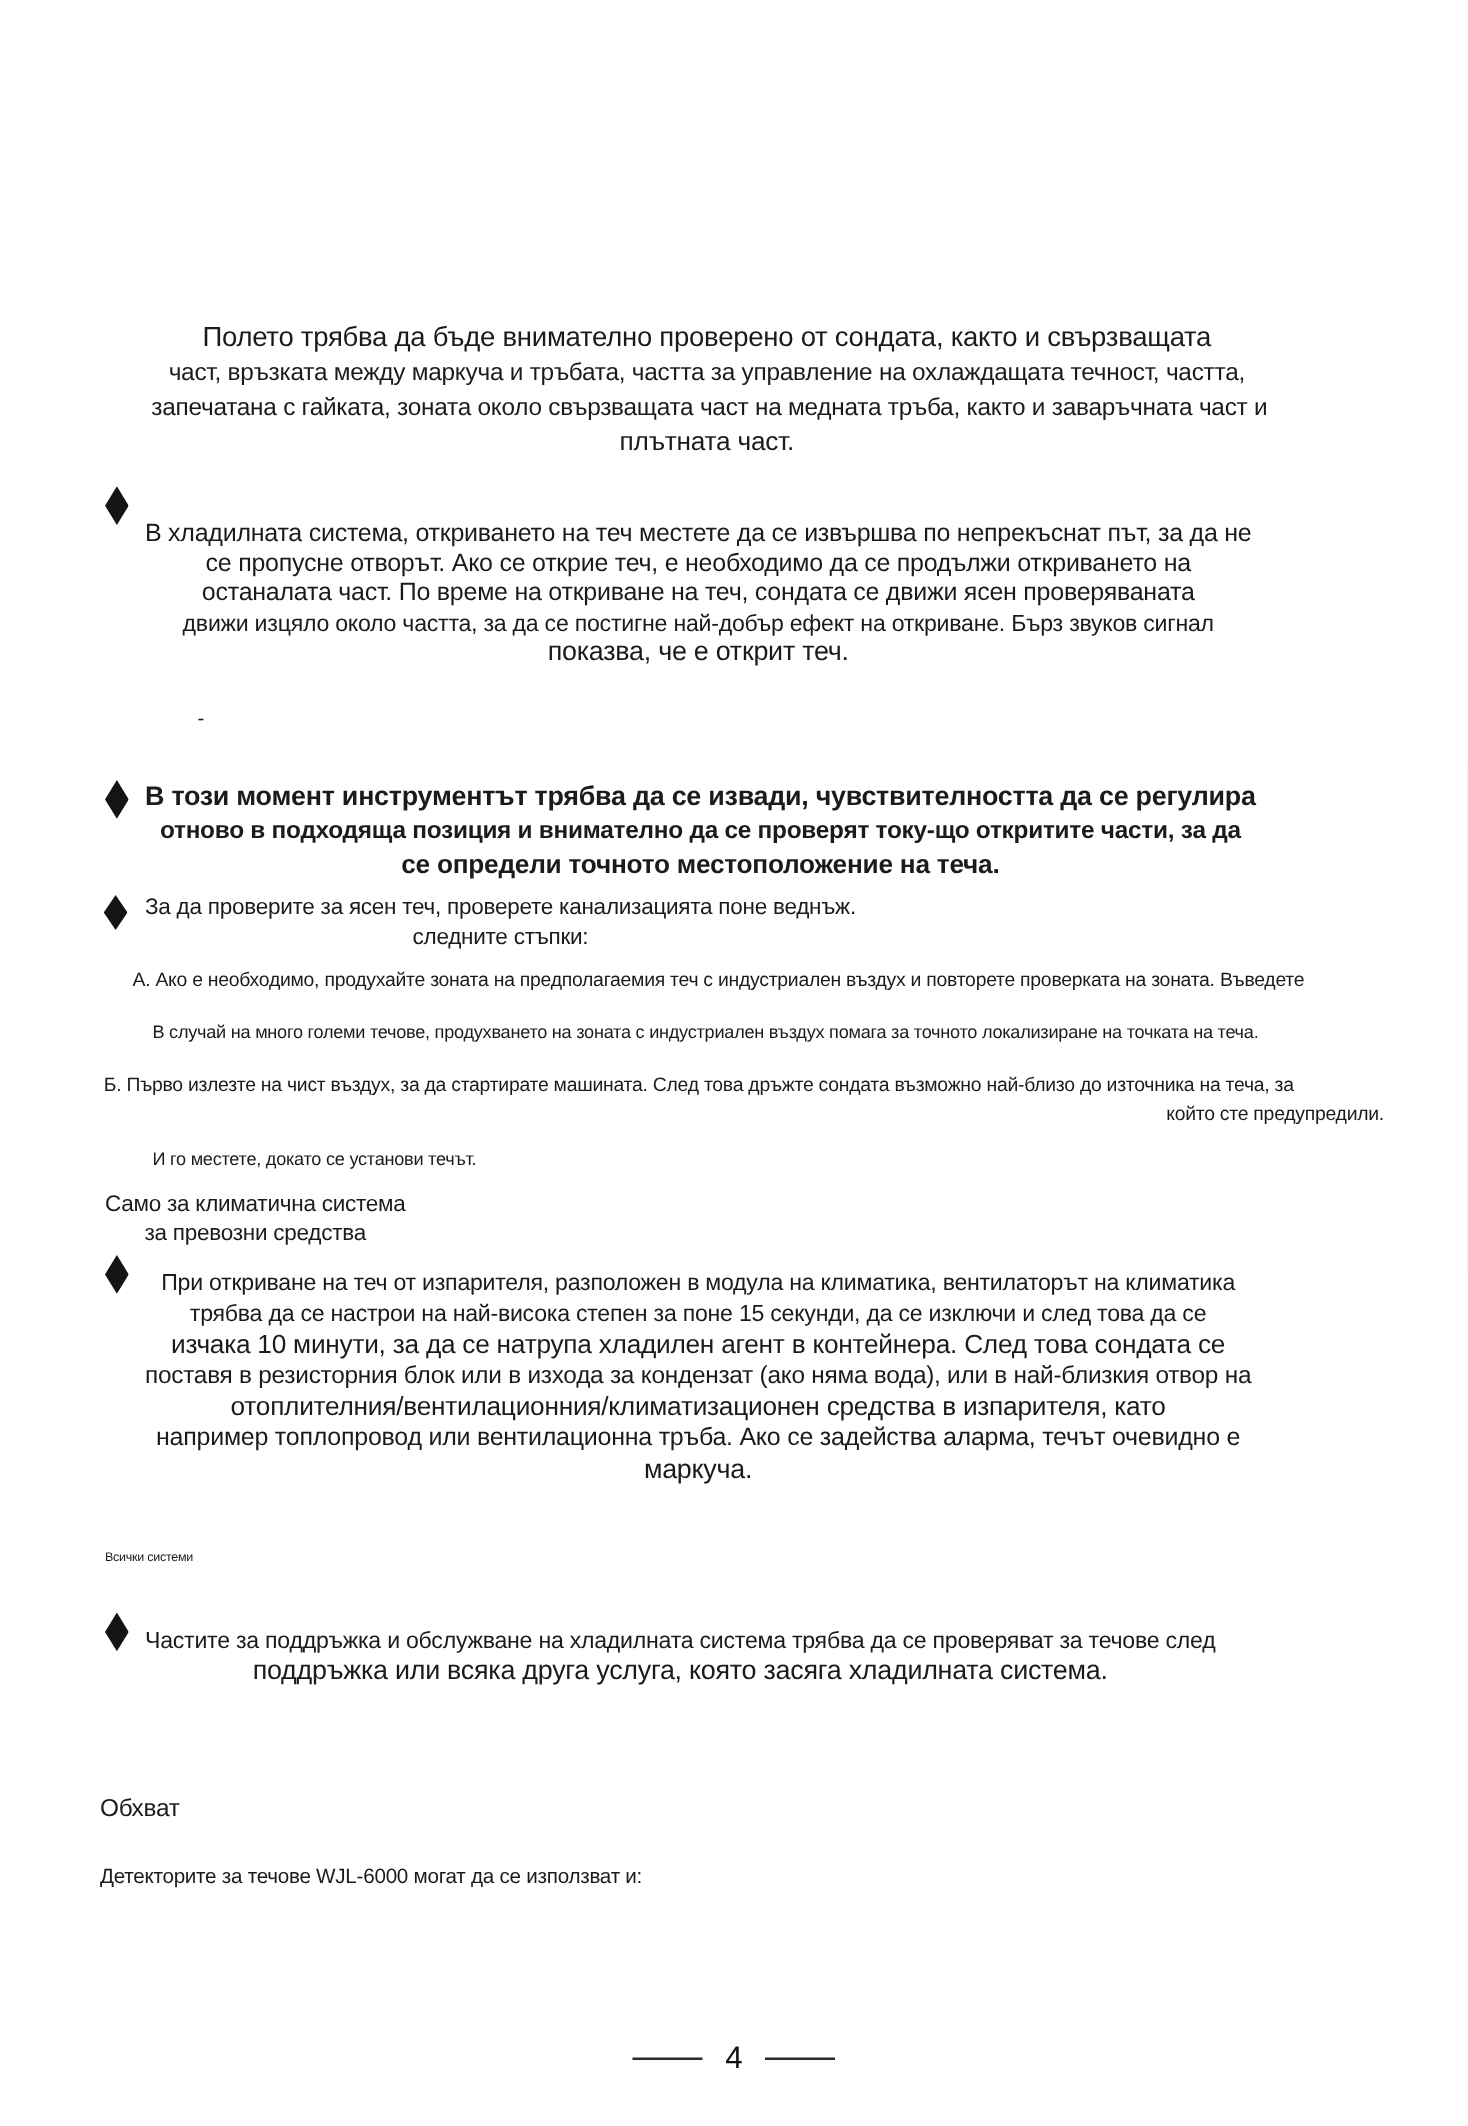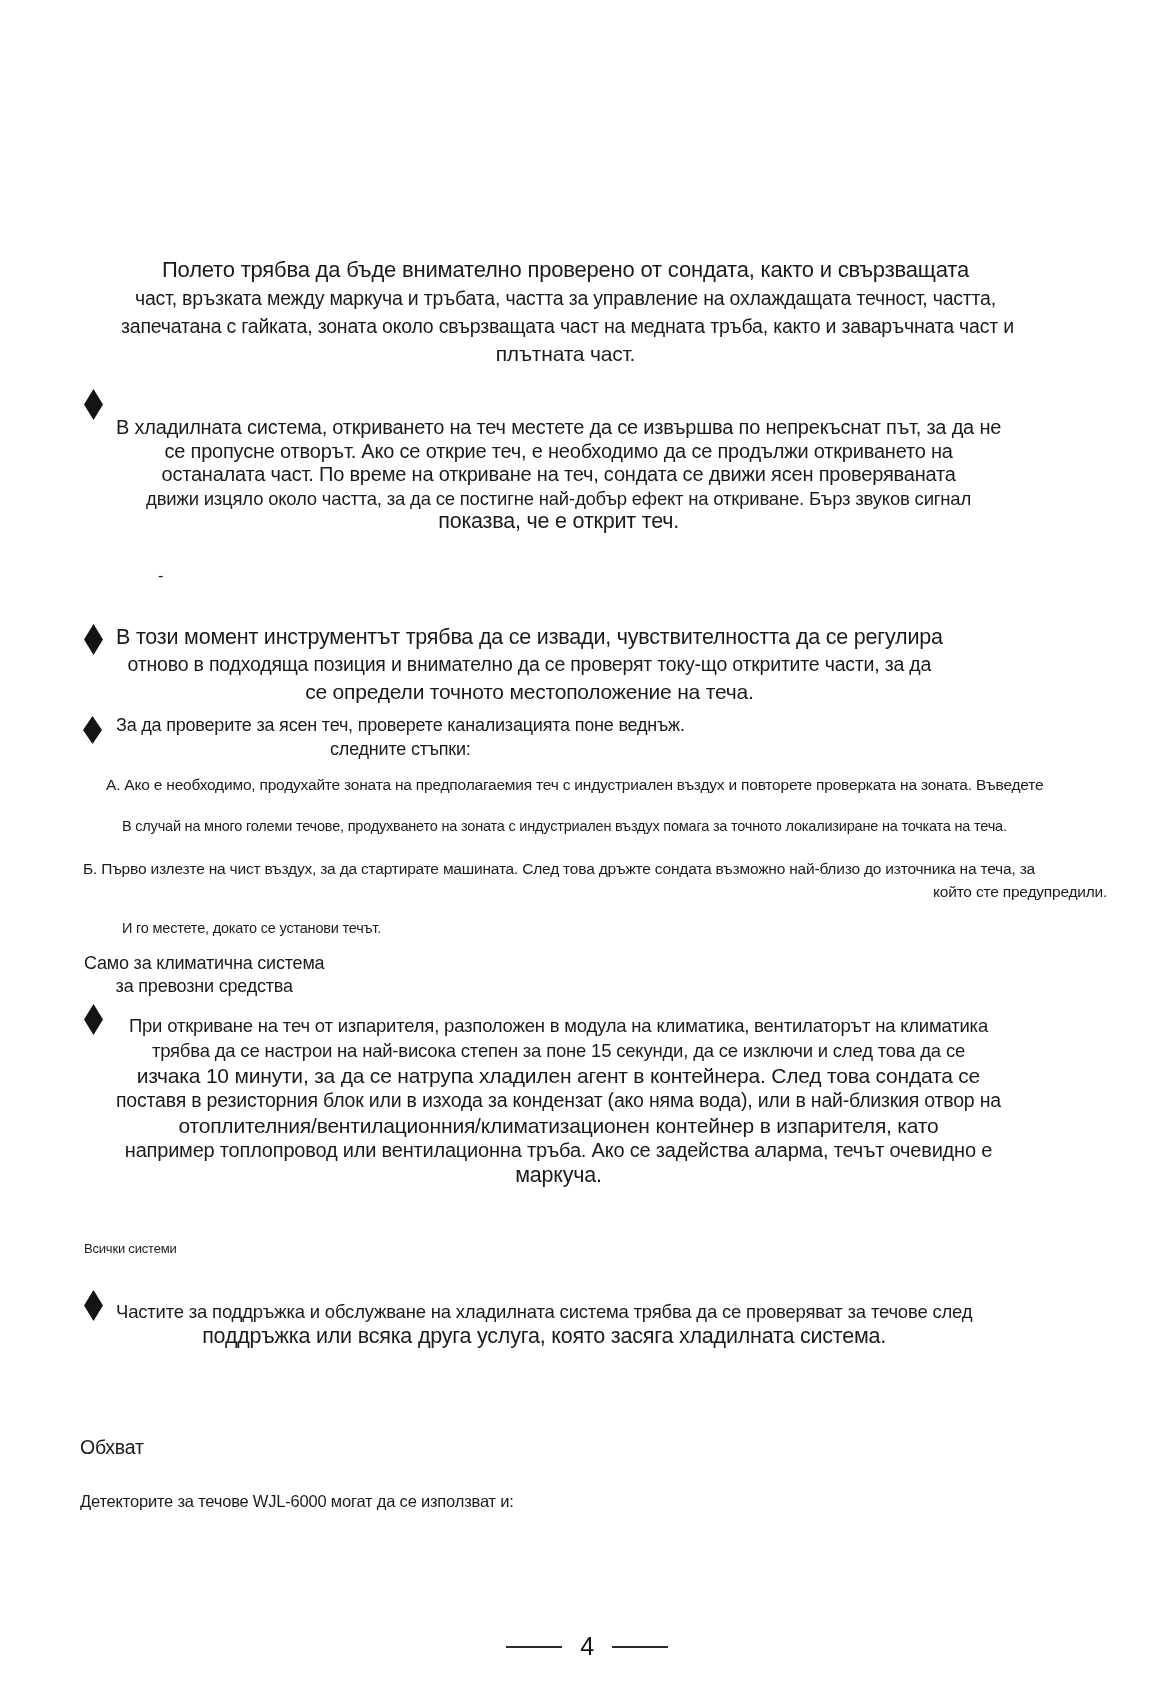--- a/index.html
+++ b/index.html
@@ -9,21 +9,21 @@
     margin:0 auto;
     background:#ffffff;
     font-family:"Liberation Sans","DejaVu Sans",sans-serif;
     color:#1b1b1b;
     letter-spacing:-0.2px;
     overflow:hidden;
   }
   .abs { position:absolute;text-align:center; }
   .l { white-space:nowrap; }
   
-  .f135{font-size:13px}
+  .f135{font-size:10px}
   .f14{font-size:14.5px}
   .f15{font-size:15.5px}
   .f16{font-size:16.5px}
   .f18{font-size:18px}
   .f185{font-size:18.5px}
   .f19{font-size:19.5px}
   .f20{font-size:20px}
   .f21{font-size:21px}
   .f215{font-size:21.5px}
   .f22{font-size:22px}
@@ -59,21 +59,21 @@
     <div class="l f20">В хладилната система, откриването на теч местете да се извършва по непрекъснат път, за да не</div>
     <div class="l f20">се пропусне отворът. Ако се открие теч, е необходимо да се продължи откриването на</div>
     <div class="l f20">останалата част. По време на откриване на теч, сондата се движи ясен проверяваната</div>
     <div class="l f185">движи изцяло около частта, за да се постигне най-добър ефект на откриване. Бърз звуков сигнал</div>
     <div class="l f215">показва, че е открит теч.</div>
   </div>
 
   <div class="abs l f16" style="left:158px; top:566px;">-</div>
 
   <div class="diamond" style="left:84px; top:624px;"></div>
-  <div class="abs" style="left:116px; top:624px; line-height:27px;">
+  <div class="abs" style="left:116px; top:624px; line-height:27px;font-weight:bold;">
     <div class="l f215">В този момент инструментът трябва да се извади, чувствителността да се регулира</div>
     <div class="l f19">отново в подходяща позиция и внимателно да се проверят току-що откритите части, за да</div>
     <div class="l f21">се определи точното местоположение на теча.</div>
   </div>
 
   <div class="diamond" style="left:83px; top:716px; height:28px;"></div>
   <div class="abs" style="left:116px; top:713px; line-height:24px;">
     <div class="l f18">За да проверите за ясен теч, проверете канализацията поне веднъж.</div>
     <div class="l f18">следните стъпки:</div>
   </div>
@@ -89,21 +89,21 @@
     <div class="l f18">Само за климатична система</div>
     <div class="l f18">за превозни средства</div>
   </div>
 
   <div class="diamond" style="left:84px; top:1004px;"></div>
   <div class="abs" style="left:116px; top:1013px; line-height:25px;">
     <div class="l f185">При откриване на теч от изпарителя, разположен в модула на климатика, вентилаторът на климатика</div>
     <div class="l f185">трябва да се настрои на най-висока степен за поне 15 секунди, да се изключи и след това да се</div>
     <div class="l f21">изчака 10 минути, за да се натрупа хладилен агент в контейнера. След това сондата се</div>
     <div class="l f19">поставя в резисторния блок или в изхода за кондензат (ако няма вода), или в най-близкия отвор на</div>
-    <div class="l f21">отоплителния/вентилационния/климатизационен контейнер в изпарителя, като</div>
+    <div class="l f21">отоплителния/вентилационния/климатизационен средства в изпарителя, като</div>
     <div class="l f20">например топлопровод или вентилационна тръба. Ако се задейства аларма, течът очевидно е</div>
     <div class="l f215">маркуча.</div>
   </div>
 
   <div class="abs l f135" style="left:84px; top:1241px;">Всички системи</div>
 
   <div class="diamond" style="left:84px; top:1290px;"></div>
   <div class="abs" style="left:116px; top:1299px; line-height:25px;">
     <div class="l f185">Частите за поддръжка и обслужване на хладилната система трябва да се проверяват за течове след</div>
     <div class="l f215">поддръжка или всяка друга услуга, която засяга хладилната система.</div>

